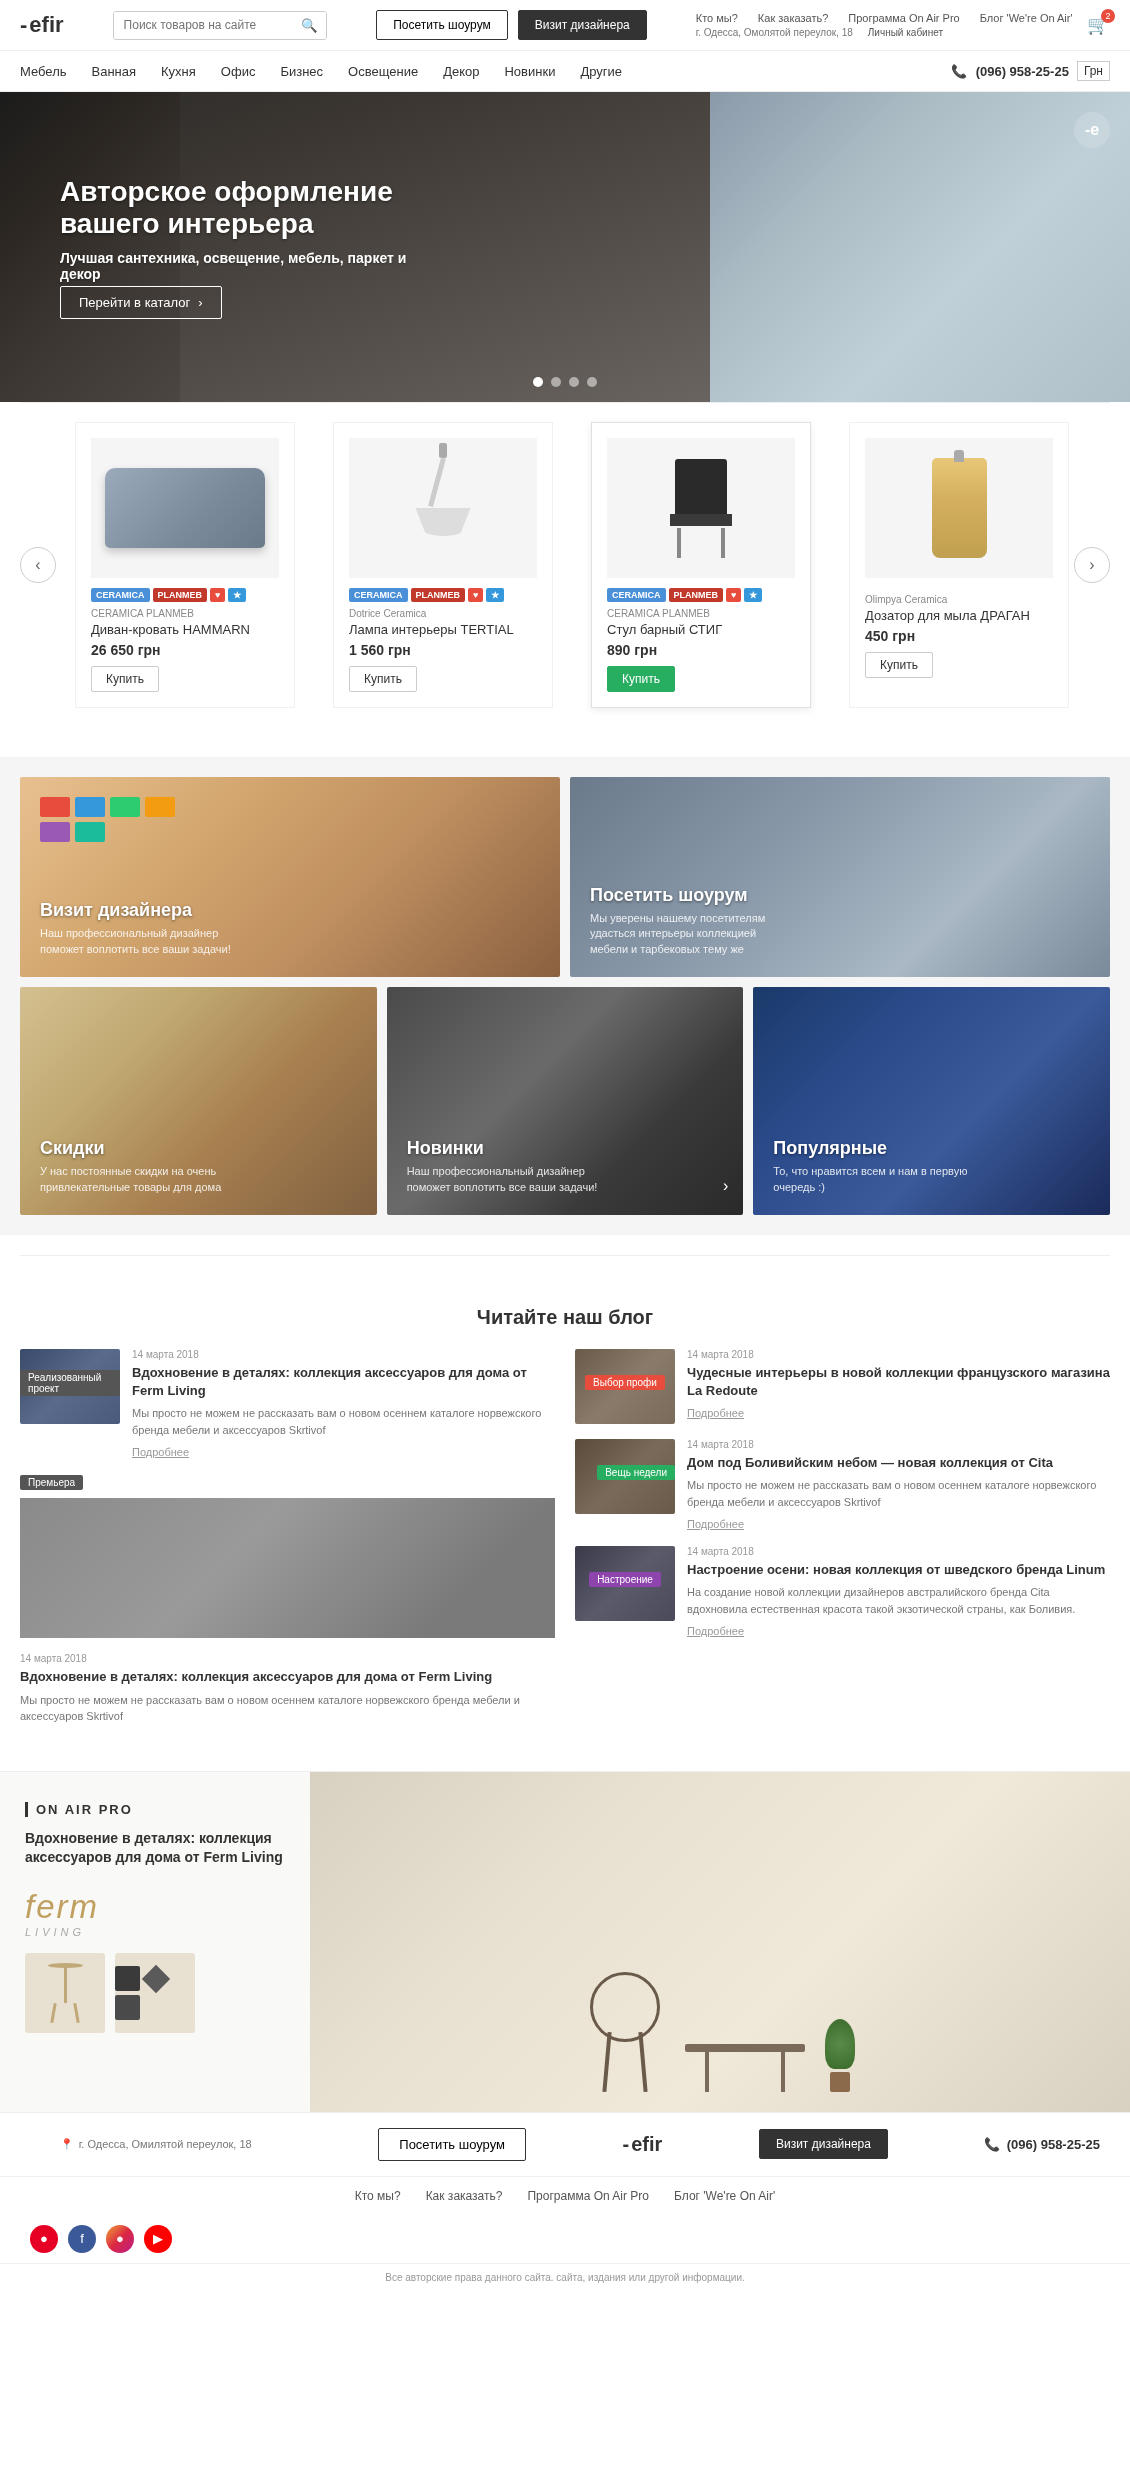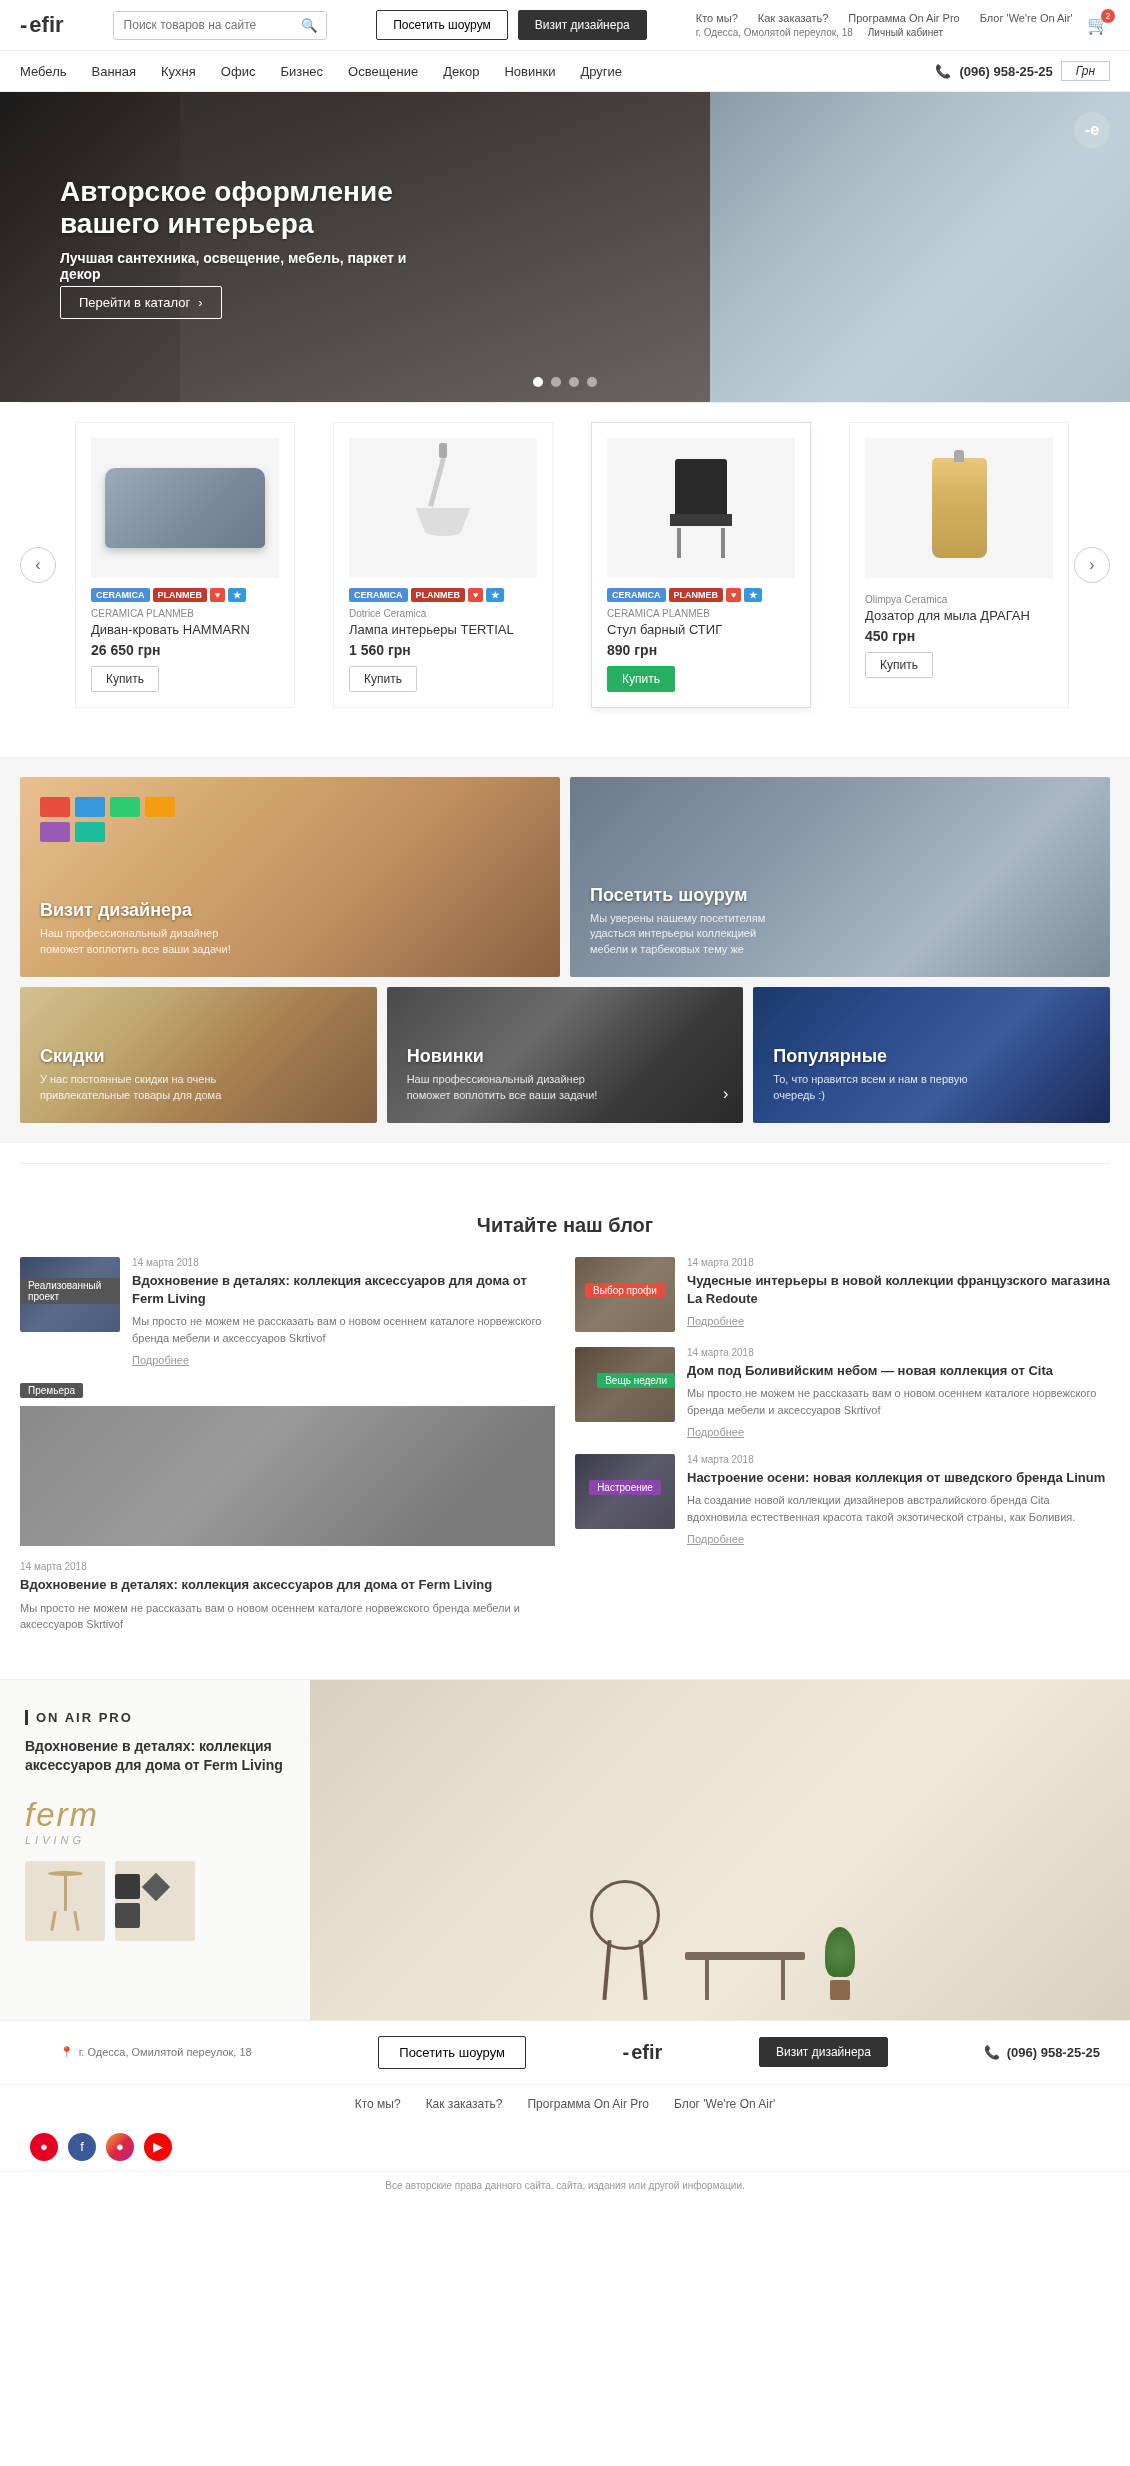--- a/index.html
+++ b/index.html
@@ -62,21 +62,21 @@
     .btn-buy { background: transparent; border: 1px solid #ccc; padding: 5px 14px; font-size: 12px; cursor: pointer; border-radius: 2px; color: #333; }
     .btn-buy-green { background: #27ae60; border: 1px solid #27ae60; color: #fff; padding: 5px 14px; font-size: 12px; cursor: pointer; border-radius: 2px; }
     .nav-arrow { width: 36px; height: 36px; border-radius: 50%; border: 1px solid #ccc; background: #fff; display: flex; align-items: center; justify-content: center; cursor: pointer; font-size: 16px; color: #666; flex-shrink: 0; }
 
     
     .promo-section { background: #f5f5f5; padding: 20px; }
     .promo-grid { display: grid; grid-template-columns: 1fr 1fr; gap: 10px; }
     .promo-grid-bottom { display: grid; grid-template-columns: 1fr 1fr 1fr; gap: 10px; margin-top: 10px; }
     .promo-card { position: relative; overflow: hidden; border-radius: 2px; cursor: pointer; }
     .promo-card-tall { height: 200px; }
-    .promo-card-short { height: 136px; }
+    .promo-card-short { height: 228px; }
     .promo-bg { position: absolute; inset: 0; }
     .promo-bg-designer { background: linear-gradient(135deg, #e8c090 0%, #d4a870 30%, #c09060 60%, #8a6040 100%); }
     .promo-bg-showroom { background: linear-gradient(135deg, #6a7a8a 0%, #8a9aaa 40%, #a9b8c4 70%, #7a8a9a 100%); }
     .promo-bg-sale { background: linear-gradient(135deg, #d4c090 0%, #c0a870 30%, #a88050 60%, #806040 100%); }
     .promo-bg-new { background: linear-gradient(135deg, #4a4a4a 0%, #6a6a6a 40%, #3a3a3a 70%, #2a2a2a 100%); }
     .promo-bg-popular { background: linear-gradient(135deg, #1a3a6a 0%, #2a4a8a 30%, #3a5a9a 60%, #1a2a5a 100%); }
     .promo-content { position: absolute; bottom: 20px; left: 20px; color: #fff; }
     .promo-title { font-size: 18px; font-weight: bold; text-shadow: 0 1px 3px rgba(0,0,0,0.5); margin-bottom: 5px; }
     .promo-desc { font-size: 11px; color: rgba(255,255,255,0.85); max-width: 200px; line-height: 1.4; }
     .promo-arrow { position: absolute; bottom: 20px; right: 15px; color: #fff; font-size: 16px; cursor: pointer; }
@@ -176,21 +176,21 @@
     <a href="#">Офис</a>
     <a href="#">Бизнес</a>
     <a href="#">Освещение</a>
     <a href="#">Декор</a>
     <a href="#">Новинки</a>
     <a href="#">Другие</a>
   </div>
   <div class="nav-right">
     <span>📞</span>
     <a class="phone-link">(096) 958-25-25</a>
-    <span style="cursor:pointer; border: 1px solid #ccc; padding: 2px 14px; font-size:12px;font-style:italic;">Грн</span>
+    <span style="cursor:pointer; border: 1px solid #ccc; padding: 2px 6px; font-size:12px;">Грн</span>
   </div>
 </nav>
 
 <section class="hero">
   <div class="hero-bg img-stair"></div>
 
   <div style="position:absolute; left:0; top:0; bottom:0; width:180px; background: linear-gradient(135deg, #1a1a1a 0%, #2a2520 30%, #3a3530 60%, #4a4540 100%); opacity:0.9;"></div>
 
   <div style="position:absolute; right:0; top:0; width:420px; height:100%; background: linear-gradient(135deg, #8a9aaa 0%, #aabbc4 30%, #c0d0d8 60%, #b0c0c8 100%);"></div>
   <div class="hero-content">

